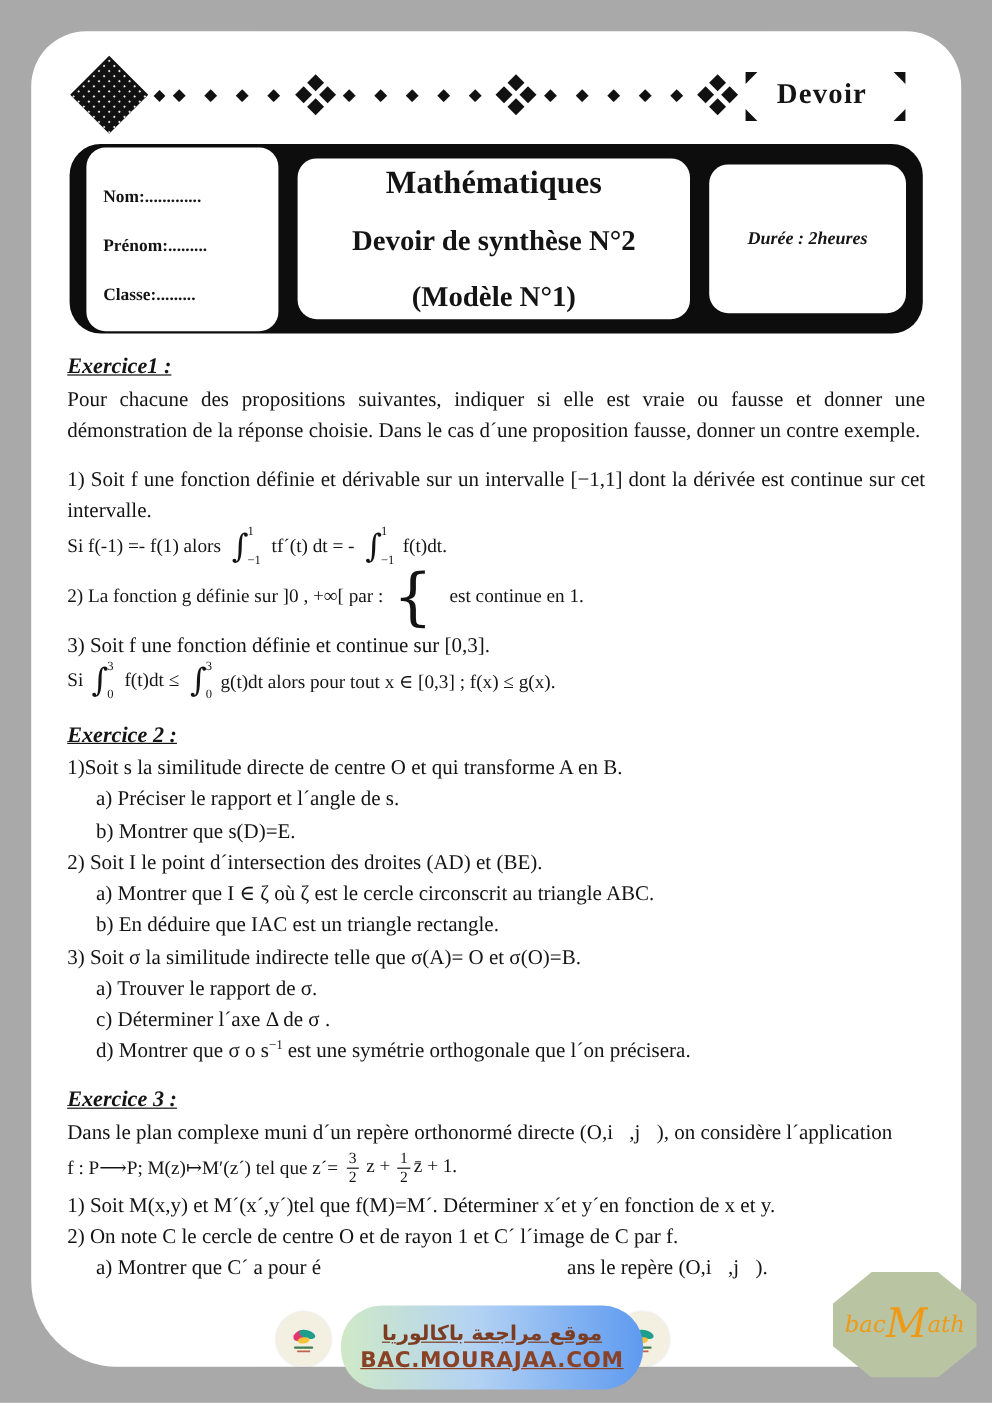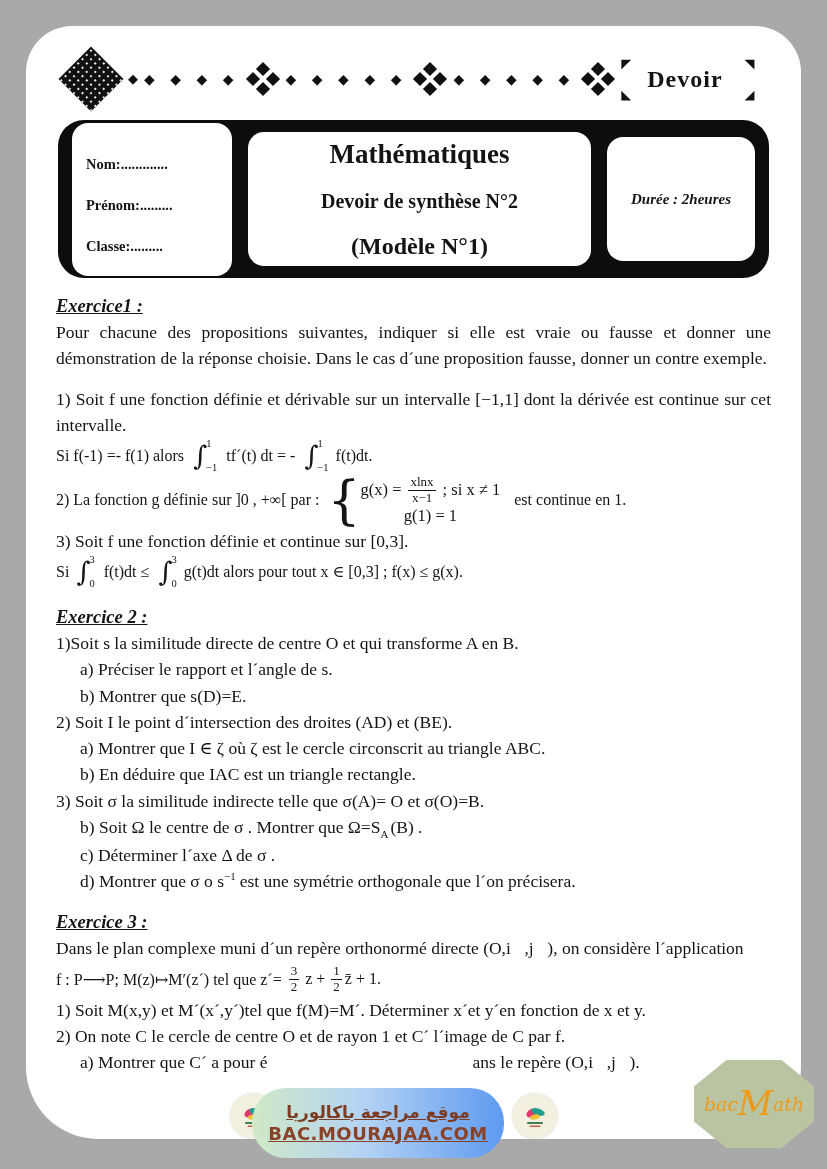--- a/index.html
+++ b/index.html
@@ -41,23 +41,23 @@
   .head-box{
     background:#0d0d0d;border-radius:26px;height:158px;
     display:flex;align-items:center;gap:16px;padding:0 14px;margin:0 2px 18px 2px;
   }
   .white-card{background:#fff;border-radius:16px;}
   .card-id{width:142px;height:124px;padding:21px 4px 8px 14px;
     display:flex;flex-direction:column;justify-content:space-around;font-weight:bold;font-size:14.5px;}
   .card-title{flex:1;height:134px;display:flex;flex-direction:column;justify-content:center;
     align-items:center;text-align:center;font-weight:bold;gap:20px;}
   .card-title .t1{font-size:27px;}
-  .card-title .t2{font-size:20px;}
+  .card-title .t2{font-size:24px;}
   .card-title .t3{font-size:24px;}
-  .card-duree{width:148px;height:124px;display:flex;align-items:center;justify-content:center;
+  .card-duree{width:164px;height:124px;display:flex;align-items:center;justify-content:center;
     font-weight:bold;font-style:italic;font-size:15px;}
 
   
   .ex-title{font-weight:bold;font-style:italic;text-decoration:underline;font-size:18.5px;margin:14px 0 2px 0;}
   p{margin:0;font-size:17.5px;line-height:1.5;}
   .just{text-align:justify;}
   .indent{padding-left:24px;}
   .mline{display:flex;align-items:center;flex-wrap:nowrap;}
   .gap-top{margin-top:14px;}
 
@@ -75,21 +75,21 @@
   
   .cases{display:inline-flex;align-items:center;margin:0 4px;}
   .brace{font-size:52px;font-weight:400;line-height:0.9;font-family:"DejaVu Serif",serif;}
   .case-col{display:inline-flex;flex-direction:column;align-items:center;font-size:16.5px;}
   .case-row{display:flex;align-items:center;}
 
   sub.small,sup.small{font-size:11px;}
 
   
   .wm-pill{
-    position:absolute;left:252px;top:1088px;width:252px;height:70px;border-radius:34px;
+    position:absolute;left:284px;top:1088px;width:252px;height:70px;border-radius:34px;
     background:linear-gradient(90deg,#cfe9c6 0%,#b3d2f4 45%,#5e9af0 100%);
     display:flex;flex-direction:column;align-items:center;justify-content:center;
     z-index:5;font-family:"DejaVu Sans",sans-serif;
   }
   .wm-arabic{color:#7b3c22;font-weight:bold;font-size:17px;text-decoration:underline;line-height:1.2;}
   .wm-site{color:#8a4226;font-weight:bold;font-size:18px;text-decoration:underline;letter-spacing:0.5px;}
   .badge{
     position:absolute;width:46px;height:46px;border-radius:50%;background:#f3f0e2;z-index:4;
     display:flex;align-items:center;justify-content:center;box-shadow:0 0 2px rgba(0,0,0,0.15);
   }
@@ -184,31 +184,20 @@
               <span>−1</span>
             </span>
         </span>
         <span style="margin-left:4px;font-family:Liberation Serif, serif;">f(t)dt.</span>
       </div>
 
       <div class="mline" style="margin-top:2px;">
         <span style="margin-right:4px;">2) La fonction g définie sur ]0 , +∞[ par :</span>
         <span class="cases">
           <span class="brace">{</span>
-          <span class="case-col">
-            <span class="case-row">
-              <span style="margin-right:4px;">g(x) =</span>
-              <span class="frac">
-                <span class="num">xlnx</span>
-                <span class="den">x−1</span>
-              </span>
-              <span style="margin-left:4px;">; si x ≠ 1</span>
-            </span>
-            <span class="case-row">g(1) = 1</span>
-          </span>
         </span>
         <span style="margin-left:10px;">est continue en 1.</span>
       </div>
 
       <p style="margin-top:2px;">3) Soit f une fonction définie et continue sur [0,3].</p>
 
       <div class="mline">
         <span style="margin-right:4px;">Si</span>
         <span class="intg">
           <span class="int-sign">∫</span>
@@ -231,23 +220,21 @@
 
     <div style="margin-top:18px;">
       <div class="ex-title">Exercice 2 :</div>
       <p>1)Soit s la similitude directe de centre O et qui transforme A en B.</p>
       <p class="indent">a) Préciser le rapport et l´angle de s.</p>
       <p class="indent">b) Montrer que s(D)=E.</p>
       <p>2) Soit I le point d´intersection des droites (AD) et (BE).</p>
       <p class="indent">a) Montrer que I ∈ ζ où ζ est le cercle circonscrit au triangle ABC.</p>
       <p class="indent">b) En déduire que IAC est un triangle rectangle.</p>
       <p>3) Soit σ la similitude indirecte telle que σ(A)= O et σ(O)=B.</p>
-      <p class="indent">
-        <span>b) Soit  Ω le centre de σ . Montrer que Ω=S</span><sub class="small">A</sub><span style="margin-left:2px;">(B) .</span>
-      </p>
+      <p class="indent">a) Trouver le rapport de σ.</p>
       <p class="indent">c) Déterminer l´axe Δ de σ .</p>
       <p class="indent">
         <span>d) Montrer que σ o s</span><sup class="small">−1</sup><span style="margin-left:4px;">est une symétrie orthogonale que l´on précisera.</span>
       </p>
     </div>
 
     <div style="margin-top:18px;">
       <div class="ex-title">Exercice 3 :</div>
       <p class="just">Dans le plan complexe muni d´un repère orthonormé directe   (O,i⃗,j⃗), on considère l´application</p>
       <div class="mline" style="margin:2px 0;">

